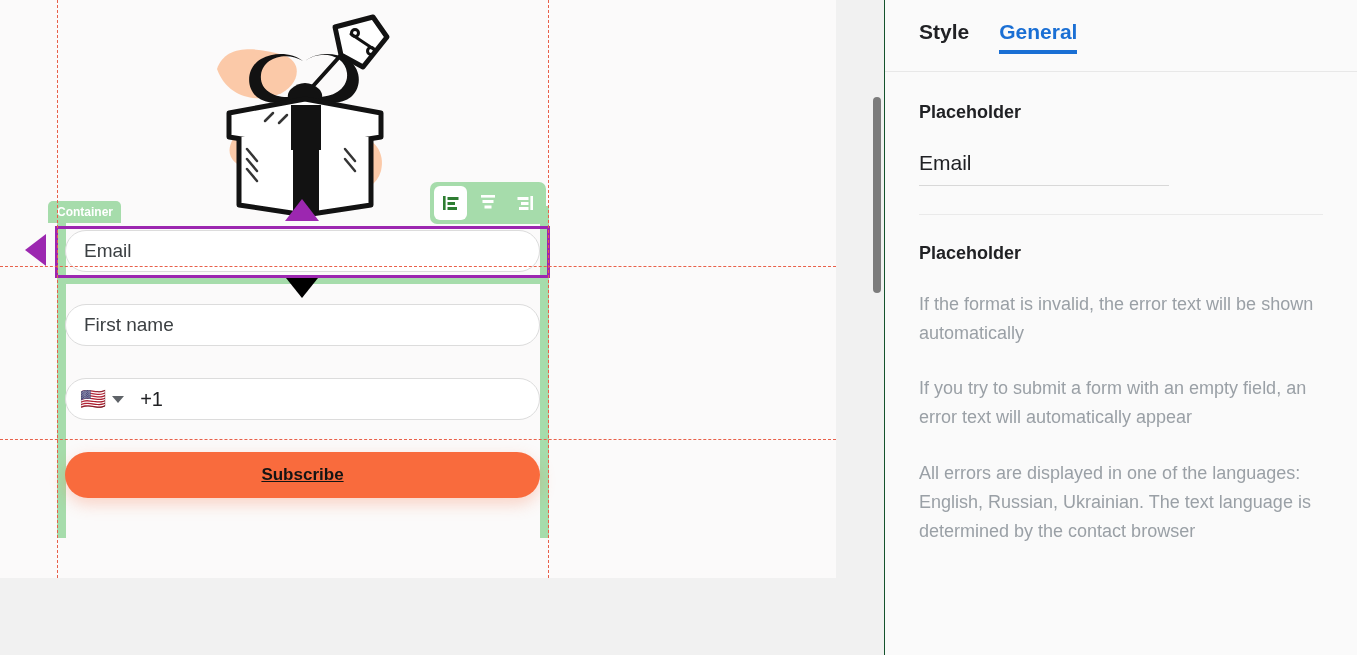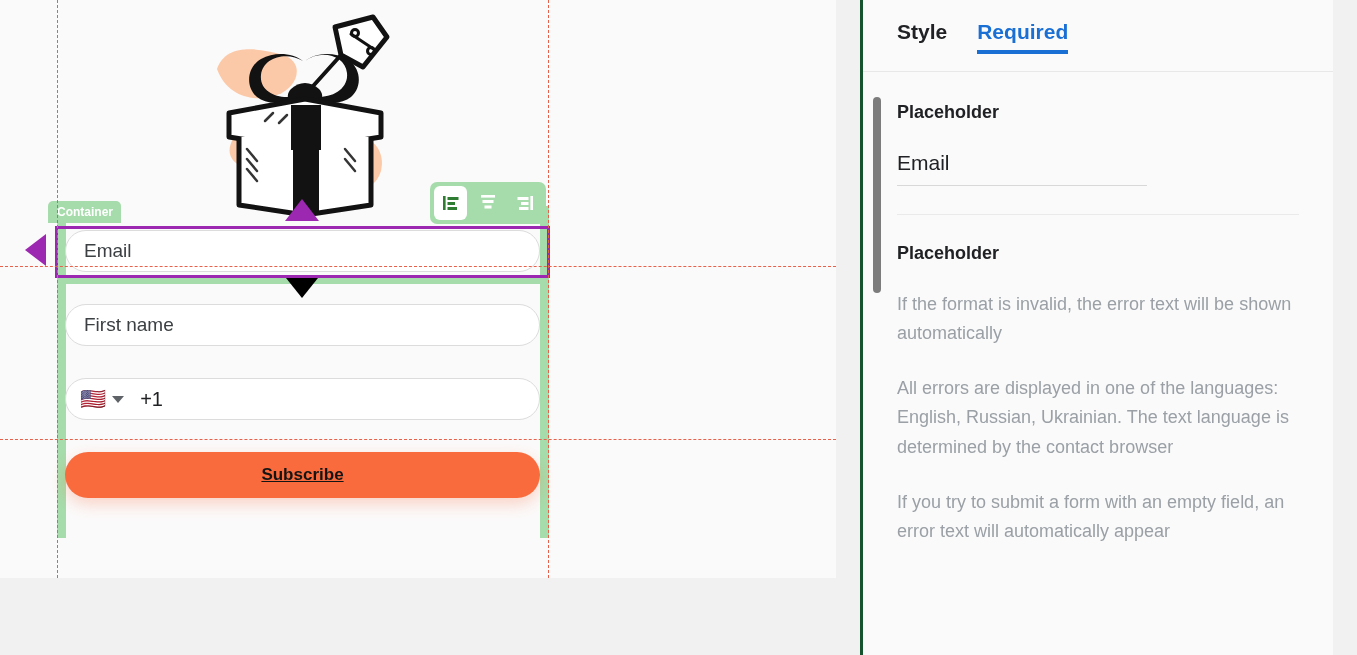--- a/index.html
+++ b/index.html
@@ -172,24 +172,24 @@
     position: absolute; left: 873px; top: 97px;
     width: 8px; height: 196px;
     background: #7c7c7c;
     border-radius: 4px;
     z-index: 30;
     cursor: pointer;
   }
 
   
   #panel {
-    position: absolute; left: 860px; top: 0;
+    position: absolute; left: 884px; top: 0;
     width: 473px; height: 655px;
     background: #fafafa;
-    border-left: 3px solid #14532d;
+    border-left: 1px solid #14532d;
     overflow: hidden;
   }
   #panel-tabs {
     height: 72px;
     display: flex; align-items: flex-start;
     padding: 20px 0 0 34px;
     gap: 30px;
     border-bottom: 1px solid #e8e8e8;
   }
   .tab {
@@ -362,33 +362,33 @@
       </div>
     </div>
 
     <div id="canvas-scrollbar"></div>
   </div>
 
   <div id="panel">
 
     <div id="panel-tabs">
       <button class="tab">Style</button>
-      <button class="tab active">Required</button>
+      <button class="tab active">General</button>
     </div>
 
     <div id="panel-body">
 
       <div id="placeholder-section">
         <div class="sect-title">Placeholder</div>
         <input id="placeholder-input" type="text" value="Email" style="">
       </div>
 
       <div id="validation-section">
         <div class="sect-title">Placeholder</div>
         <div class="helper">If the format is invalid, the error text will be shown automatically</div>
 
 
+        <div class="helper">If you try to submit a form with an empty field, an error text will automatically appear</div>
         <div class="helper">All errors are displayed in one of the languages: English, Russian, Ukrainian. The text language is determined by the contact browser</div>
-        <div class="helper">If you try to submit a form with an empty field, an error text will automatically appear</div>
       </div>
     </div>
   </div>
 </div>
 
 </body></html>

